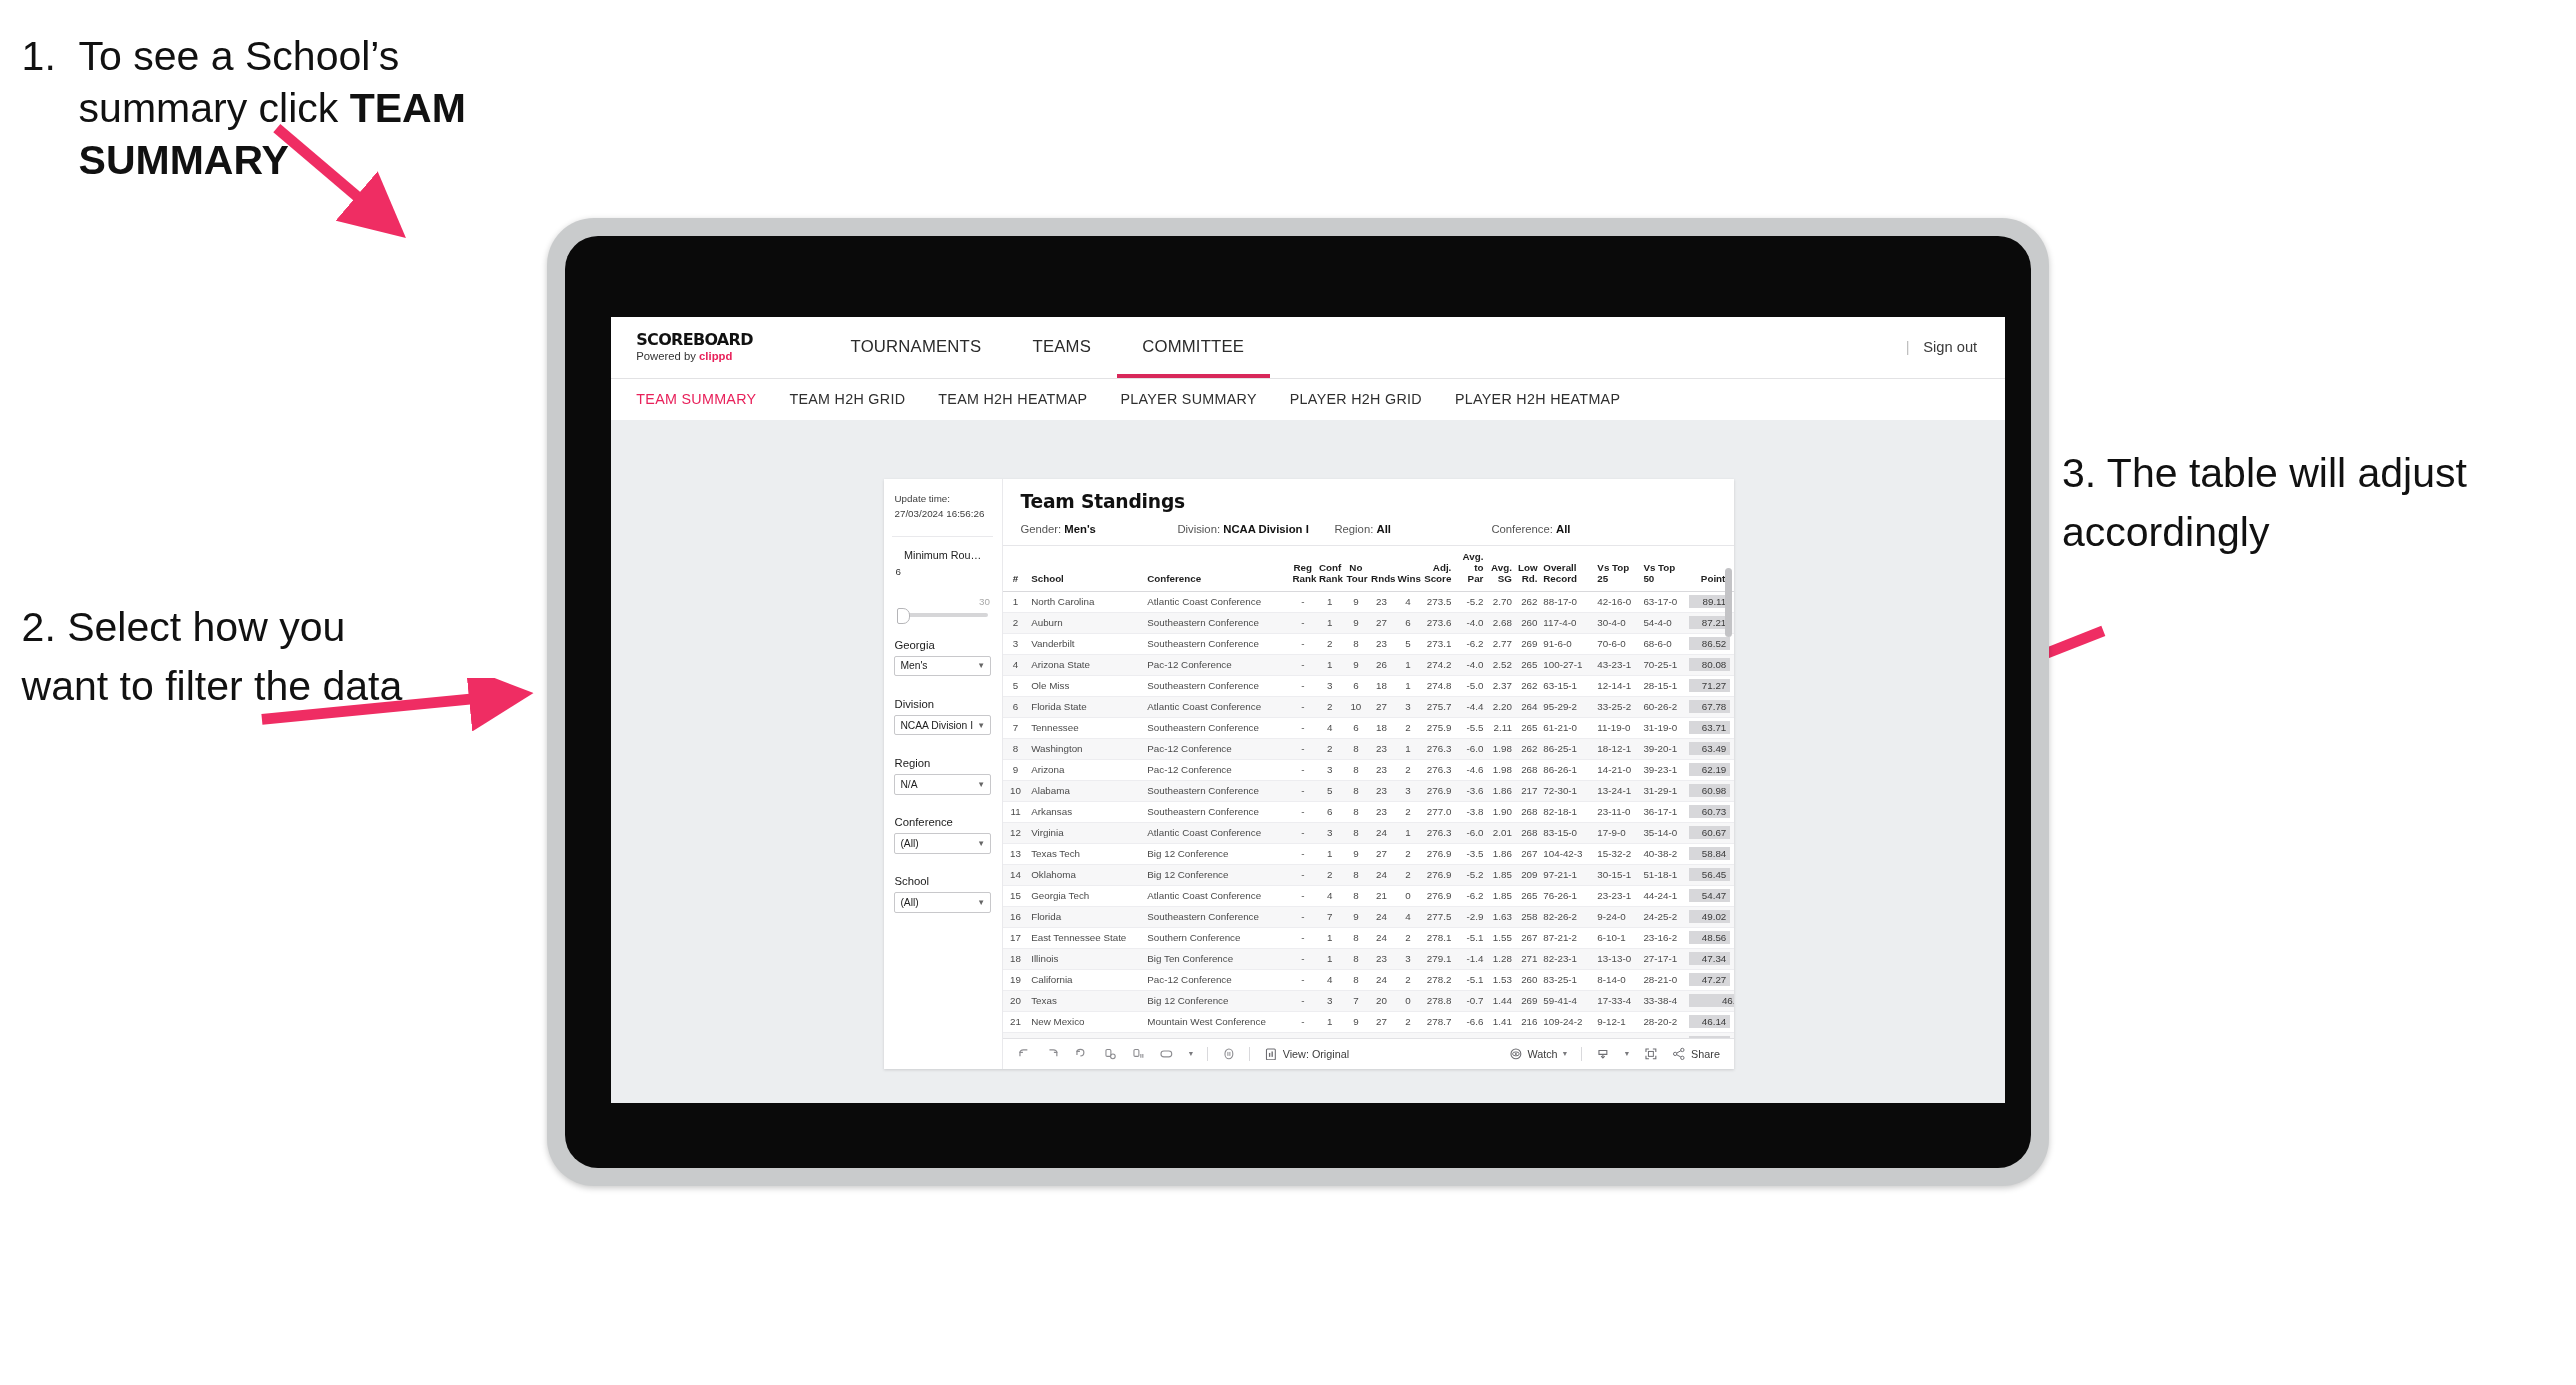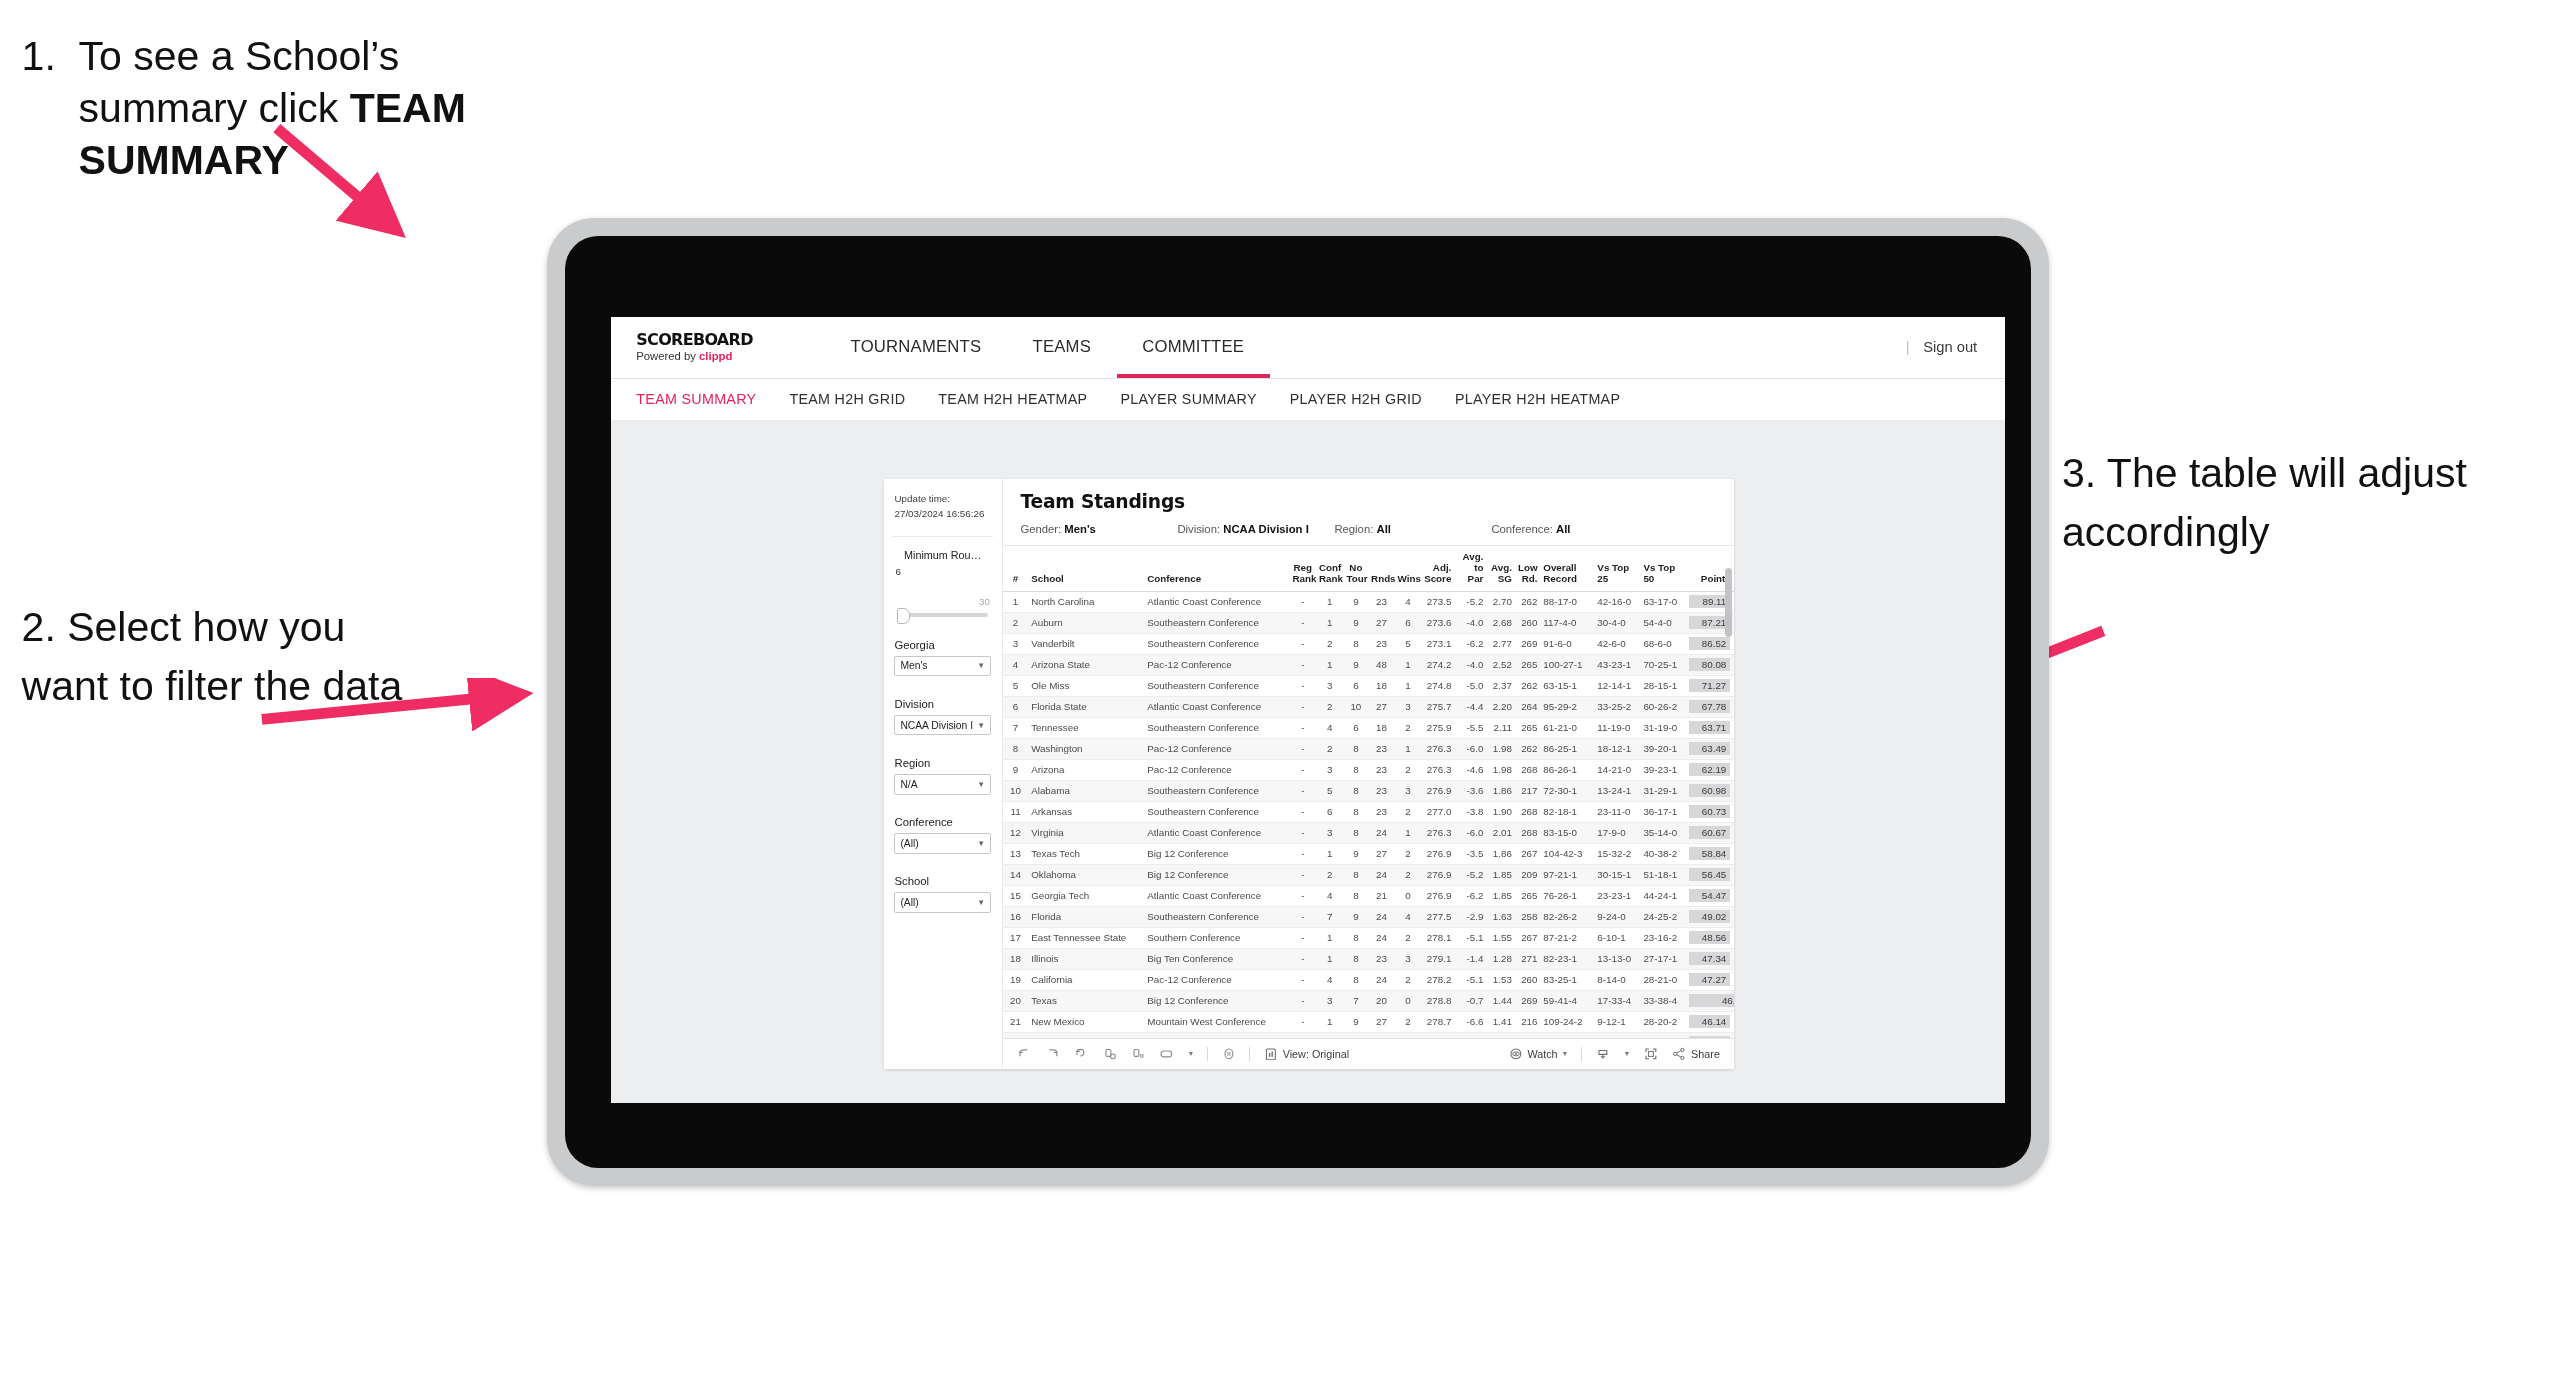--- a/index.html
+++ b/index.html
@@ -317,32 +317,32 @@
                         <td class="c">-</td>
                         <td class="c">2</td>
                         <td class="c">8</td>
                         <td class="c">23</td>
                         <td class="c">5</td>
                         <td class="r">273.1</td>
                         <td class="r">-6.2</td>
                         <td class="r">2.77</td>
                         <td class="r">269</td>
                         <td class="l">91-6-0</td>
-                        <td class="l">42-6-0</td>
+                        <td class="l">70-6-0</td>
                         <td class="l">68-6-0</td>
                         <td class="pts"><span class="ptsbox" style="background: rgb(215, 215, 218);">86.52</span></td>
                       </tr>
                       <tr>
                         <td class="c">4</td>
                         <td class="l">Arizona State</td>
                         <td class="l">Pac-12 Conference</td>
                         <td class="c">-</td>
                         <td class="c">1</td>
                         <td class="c">9</td>
-                        <td class="c">48</td>
+                        <td class="c">26</td>
                         <td class="c">1</td>
                         <td class="r">274.2</td>
                         <td class="r">-4.0</td>
                         <td class="r">2.52</td>
                         <td class="r">265</td>
                         <td class="l">100-27-1</td>
                         <td class="l">43-23-1</td>
                         <td class="l">70-25-1</td>
                         <td class="pts"><span class="ptsbox" style="background: rgb(215, 215, 218);">80.08</span></td>
                       </tr>

